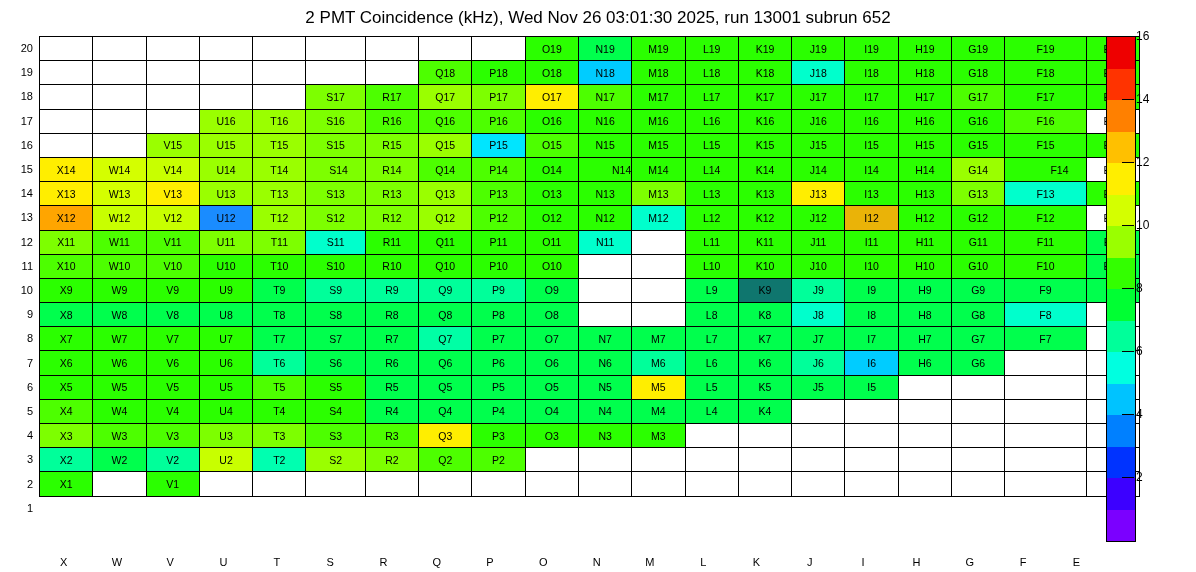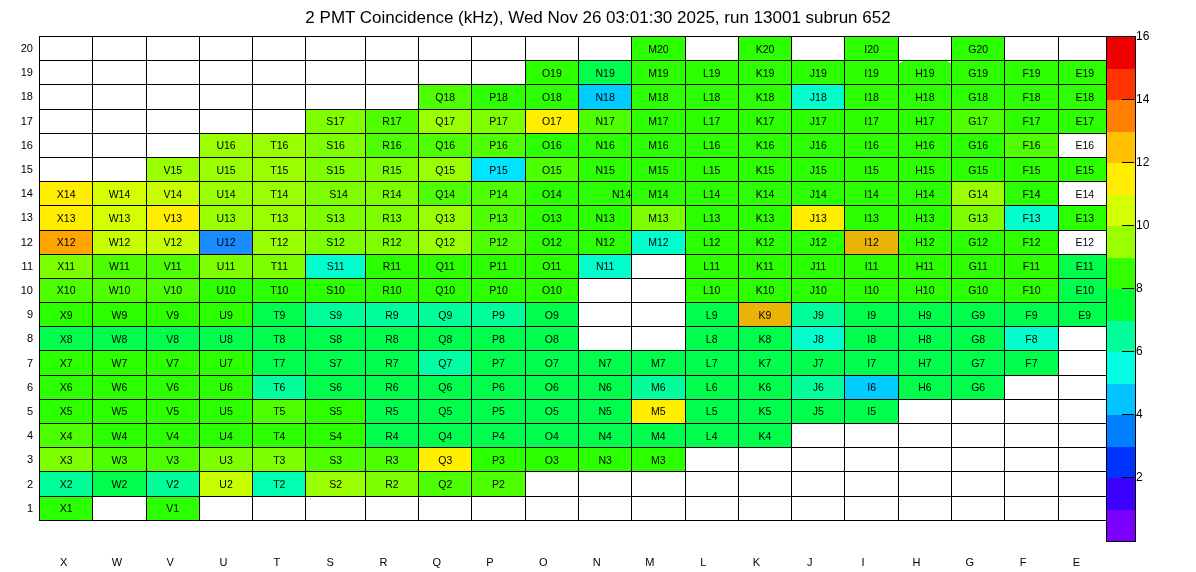--- a/index.html
+++ b/index.html
@@ -58,50 +58,28 @@
           <tr>
             <td class="empty" style="width: 52.3px; height: 23.2px;"></td>
             <td class="empty" style="width: 52.3px; height: 23.2px;"></td>
             <td class="empty" style="width: 52.3px; height: 23.2px;"></td>
             <td class="empty" style="width: 52.3px; height: 23.2px;"></td>
             <td class="empty" style="width: 52.3px; height: 23.2px;"></td>
             <td class="empty" style="width: 52.3px; height: 23.2px;"></td>
             <td class="empty" style="width: 52.3px; height: 23.2px;"></td>
             <td class="empty" style="width: 52.3px; height: 23.2px;"></td>
             <td class="empty" style="width: 52.3px; height: 23.2px;"></td>
-            <td class="empty" style="width: 52.3px; height: 23.2px;"></td>
-            <td class="empty" style="width: 52.3px; height: 23.2px;"></td>
-            <td title="M20 = 9.8" style="background: rgb(43, 255, 0); width: 52.3px; height: 23.2px;">M20</td>
-            <td class="empty" style="width: 52.3px; height: 23.2px;"></td>
-            <td title="K20 = 9.6" style="background: rgb(43, 255, 0); width: 52.3px; height: 23.2px;">K20</td>
-            <td class="empty" style="width: 52.3px; height: 23.2px;"></td>
-            <td title="I20 = 9.7" style="background: rgb(43, 255, 0); width: 52.3px; height: 23.2px;">I20</td>
-            <td class="empty" style="width: 52.3px; height: 23.2px;"></td>
-            <td title="G20 = 9.5" style="background: rgb(43, 255, 0); width: 52.3px; height: 23.2px;">G20</td>
-            <td class="empty" style="width: 52.3px; height: 23.2px;"></td>
-            <td class="empty" style="width: 52.3px; height: 23.2px;"></td>
-          </tr>
-          <tr>
-            <td class="empty" style="width: 52.3px; height: 23.2px;"></td>
-            <td class="empty" style="width: 52.3px; height: 23.2px;"></td>
-            <td class="empty" style="width: 52.3px; height: 23.2px;"></td>
-            <td class="empty" style="width: 52.3px; height: 23.2px;"></td>
-            <td class="empty" style="width: 52.3px; height: 23.2px;"></td>
-            <td class="empty" style="width: 52.3px; height: 23.2px;"></td>
-            <td class="empty" style="width: 52.3px; height: 23.2px;"></td>
-            <td class="empty" style="width: 52.3px; height: 23.2px;"></td>
-            <td class="empty" style="width: 52.3px; height: 23.2px;"></td>
             <td title="O19 = 9.4" style="background: rgb(43, 255, 0); width: 52.3px; height: 23.2px;">O19</td>
             <td title="N19 = 9" style="background: rgb(0, 255, 77); width: 52.3px; height: 23.2px;">N19</td>
             <td title="M19 = 9.6" style="background: rgb(43, 255, 0); width: 52.3px; height: 23.2px;">M19</td>
             <td title="L19 = 9.7" style="background: rgb(43, 255, 0); width: 52.3px; height: 23.2px;">L19</td>
             <td title="K19 = 9.5" style="background: rgb(43, 255, 0); width: 52.3px; height: 23.2px;">K19</td>
             <td title="J19 = 9.6" style="background: rgb(43, 255, 0); width: 52.3px; height: 23.2px;">J19</td>
             <td title="I19 = 9.5" style="background: rgb(43, 255, 0); width: 52.3px; height: 23.2px;">I19</td>
-            <td title="H19 = 9.6" style="background: rgb(43, 255, 0); width: 52.3px; height: 23.2px; border-radius: 6px;">H19</td>
+            <td title="H19 = 9.6" style="background: rgb(43, 255, 0); width: 52.3px; height: 23.2px;">H19</td>
             <td title="G19 = 9.5" style="background: rgb(43, 255, 0); width: 52.3px; height: 23.2px;">G19</td>
             <td title="F19 = 9.6" style="background: rgb(43, 255, 0); width: 52.3px; height: 23.2px;">F19</td>
             <td title="E19 = 9.5" style="background: rgb(43, 255, 0); width: 52.3px; height: 23.2px;">E19</td>
           </tr>
           <tr>
             <td class="empty" style="width: 52.3px; height: 23.2px;"></td>
             <td class="empty" style="width: 52.3px; height: 23.2px;"></td>
             <td class="empty" style="width: 52.3px; height: 23.2px;"></td>
             <td class="empty" style="width: 52.3px; height: 23.2px;"></td>
             <td class="empty" style="width: 52.3px; height: 23.2px;"></td>
@@ -199,21 +177,21 @@
             <td title="P14 = 9.8" style="background: rgb(77, 255, 0); width: 52.3px; height: 23.2px;">P14</td>
             <td title="O14 = 9.7" style="background: rgb(43, 255, 0); width: 52.3px; height: 23.2px;">O14</td>
             <td title="N14 = 9.6" style="background: rgb(43, 255, 0); width: 52.3px; height: 23.2px; text-align: right;">N14</td>
             <td title="M14 = 9.6" style="background: rgb(43, 255, 0); width: 52.3px; height: 23.2px;">M14</td>
             <td title="L14 = 9.5" style="background: rgb(43, 255, 0); width: 52.3px; height: 23.2px;">L14</td>
             <td title="K14 = 9.5" style="background: rgb(43, 255, 0); width: 52.3px; height: 23.2px;">K14</td>
             <td title="J14 = 9.5" style="background: rgb(43, 255, 0); width: 52.3px; height: 23.2px;">J14</td>
             <td title="I14 = 9.5" style="background: rgb(43, 255, 0); width: 52.3px; height: 23.2px;">I14</td>
             <td title="H14 = 9.5" style="background: rgb(43, 255, 0); width: 52.3px; height: 23.2px;">H14</td>
             <td title="G14 = 9.9" style="background: rgb(154, 255, 0); width: 52.3px; height: 23.2px;">G14</td>
-            <td title="F14 = 9.7" style="background: rgb(43, 255, 0); width: 52.3px; height: 23.2px;">F14</td>
+            <td title="F14 = 9.7" style="background: rgb(43, 255, 0); width: 52.3px; height: 23.2px; padding-left: 28px;">F14</td>
             <td title="E14 = 0" style="background: rgb(255, 255, 255); width: 52.3px; height: 23.2px;">E14</td>
           </tr>
           <tr>
             <td title="X13 = 11.8" style="background: rgb(255, 238, 0); width: 52.3px; height: 23.2px;">X13</td>
             <td title="W13 = 11.5" style="background: rgb(212, 255, 0); width: 52.3px; height: 23.2px;">W13</td>
             <td title="V13 = 11.8" style="background: rgb(255, 238, 0); width: 52.3px; height: 23.2px;">V13</td>
             <td title="U13 = 10" style="background: rgb(154, 255, 0); width: 52.3px; height: 23.2px;">U13</td>
             <td title="T13 = 9.9" style="background: rgb(154, 255, 0); width: 52.3px; height: 23.2px;">T13</td>
             <td title="S13 = 9.9" style="background: rgb(125, 255, 0); width: 52.3px; height: 23.2px;">S13</td>
             <td title="R13 = 9.9" style="background: rgb(125, 255, 0); width: 52.3px; height: 23.2px;">R13</td>
@@ -304,21 +282,21 @@
             <td title="U9 = 9.5" style="background: rgb(43, 255, 0); width: 52.3px; height: 23.2px;">U9</td>
             <td title="T9 = 9.4" style="background: rgb(0, 255, 77); width: 52.3px; height: 23.2px;">T9</td>
             <td title="S9 = 8.6" style="background: rgb(0, 255, 154); width: 52.3px; height: 23.2px;">S9</td>
             <td title="R9 = 8.8" style="background: rgb(0, 255, 154); width: 52.3px; height: 23.2px;">R9</td>
             <td title="Q9 = 8.7" style="background: rgb(0, 255, 154); width: 52.3px; height: 23.2px;">Q9</td>
             <td title="P9 = 8.9" style="background: rgb(0, 255, 154); width: 52.3px; height: 23.2px;">P9</td>
             <td title="O9 = 9.2" style="background: rgb(0, 255, 77); width: 52.3px; height: 23.2px;">O9</td>
             <td class="empty" style="width: 52.3px; height: 23.2px;"></td>
             <td class="empty" style="width: 52.3px; height: 23.2px;"></td>
             <td title="L9 = 9.4" style="background: rgb(0, 255, 77); width: 52.3px; height: 23.2px;">L9</td>
-            <td title="K9 = 9.4" style="background: #eab308; width: 52.3px; height: 23.2px;">K9</td>
+            <td title="K9 = 9.4" style="background: #0f766e; width: 52.3px; height: 23.2px;">K9</td>
             <td title="J9 = 8.8" style="background: rgb(0, 255, 154); width: 52.3px; height: 23.2px;">J9</td>
             <td title="I9 = 9.3" style="background: rgb(0, 255, 77); width: 52.3px; height: 23.2px;">I9</td>
             <td title="H9 = 9.3" style="background: rgb(0, 255, 77); width: 52.3px; height: 23.2px;">H9</td>
             <td title="G9 = 9.3" style="background: rgb(0, 255, 77); width: 52.3px; height: 23.2px;">G9</td>
             <td title="F9 = 9.3" style="background: rgb(0, 255, 77); width: 52.3px; height: 23.2px;">F9</td>
             <td title="E9 = 9.2" style="background: rgb(0, 255, 77); width: 52.3px; height: 23.2px;">E9</td>
           </tr>
           <tr>
             <td title="X8 = 9.4" style="background: rgb(0, 255, 77); width: 52.3px; height: 23.2px;">X8</td>
             <td title="W8 = 9.4" style="background: rgb(0, 255, 77); width: 52.3px; height: 23.2px;">W8</td>

